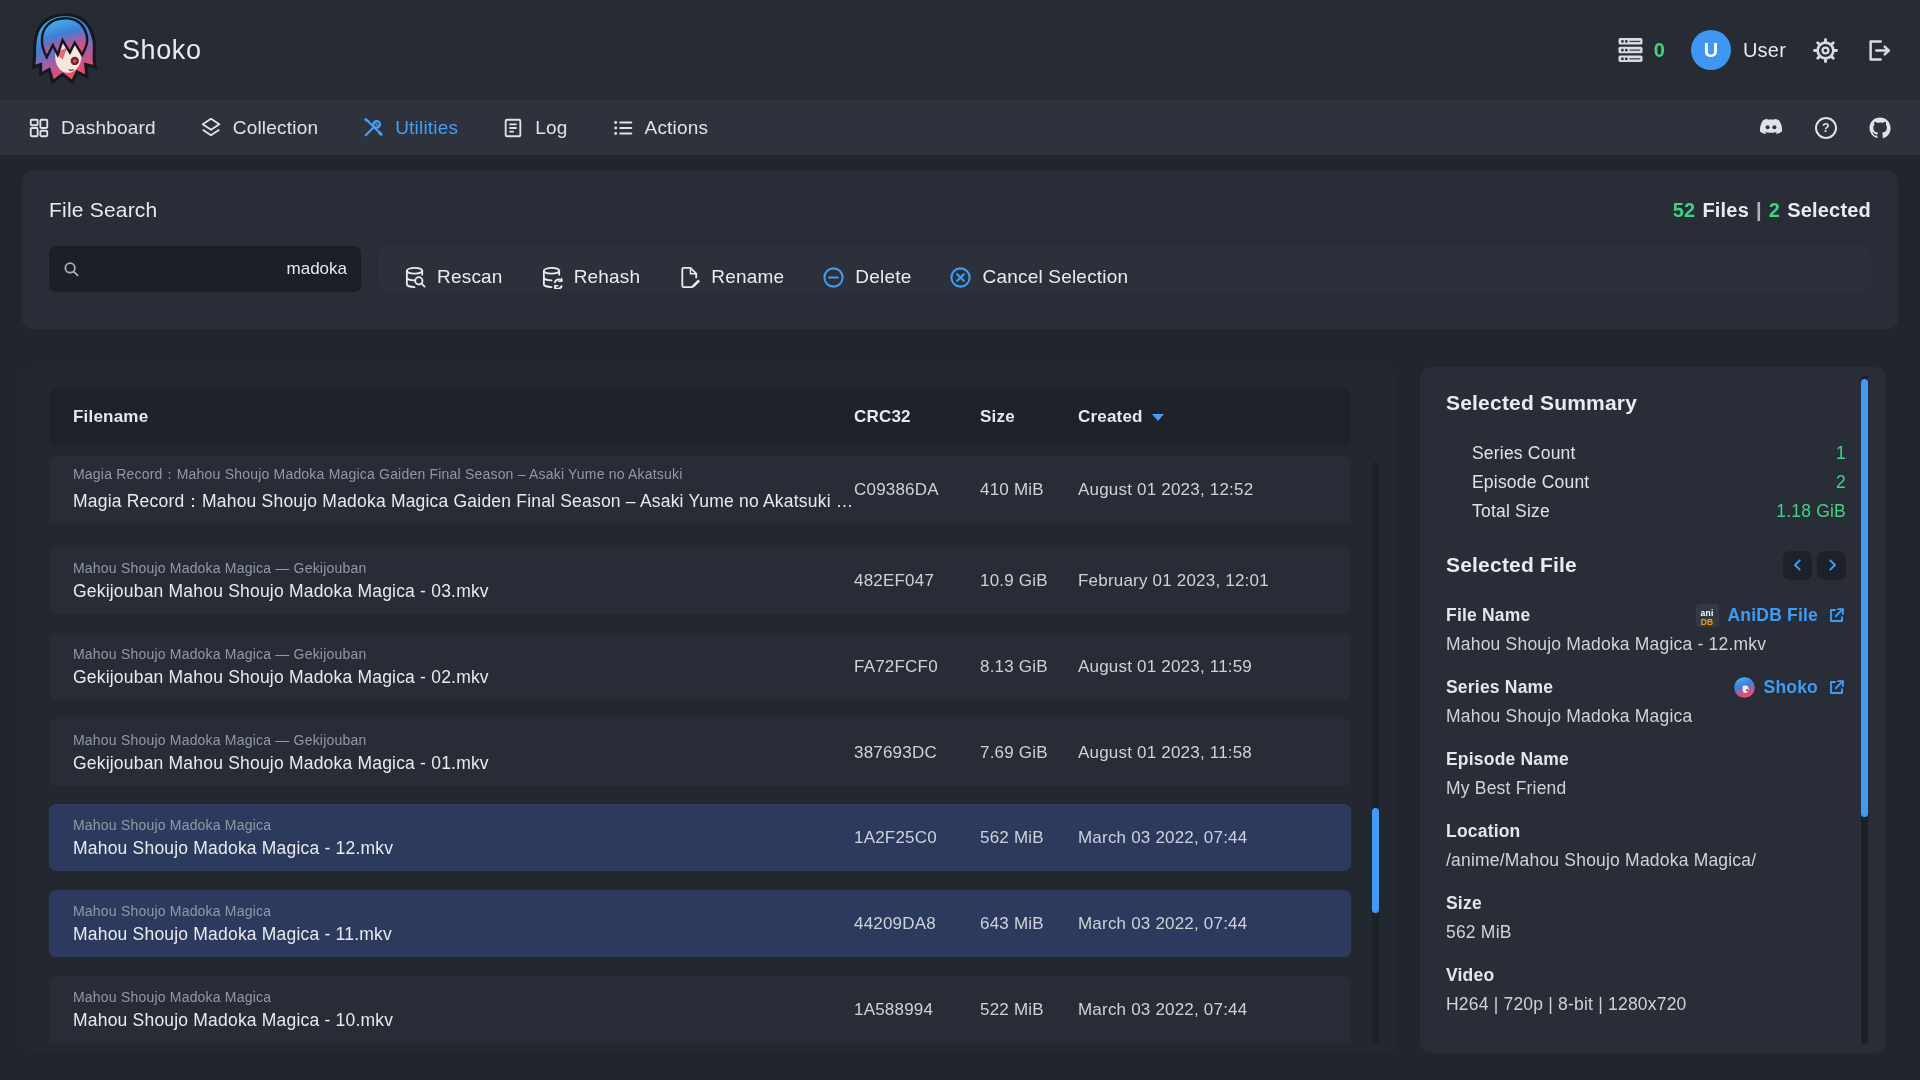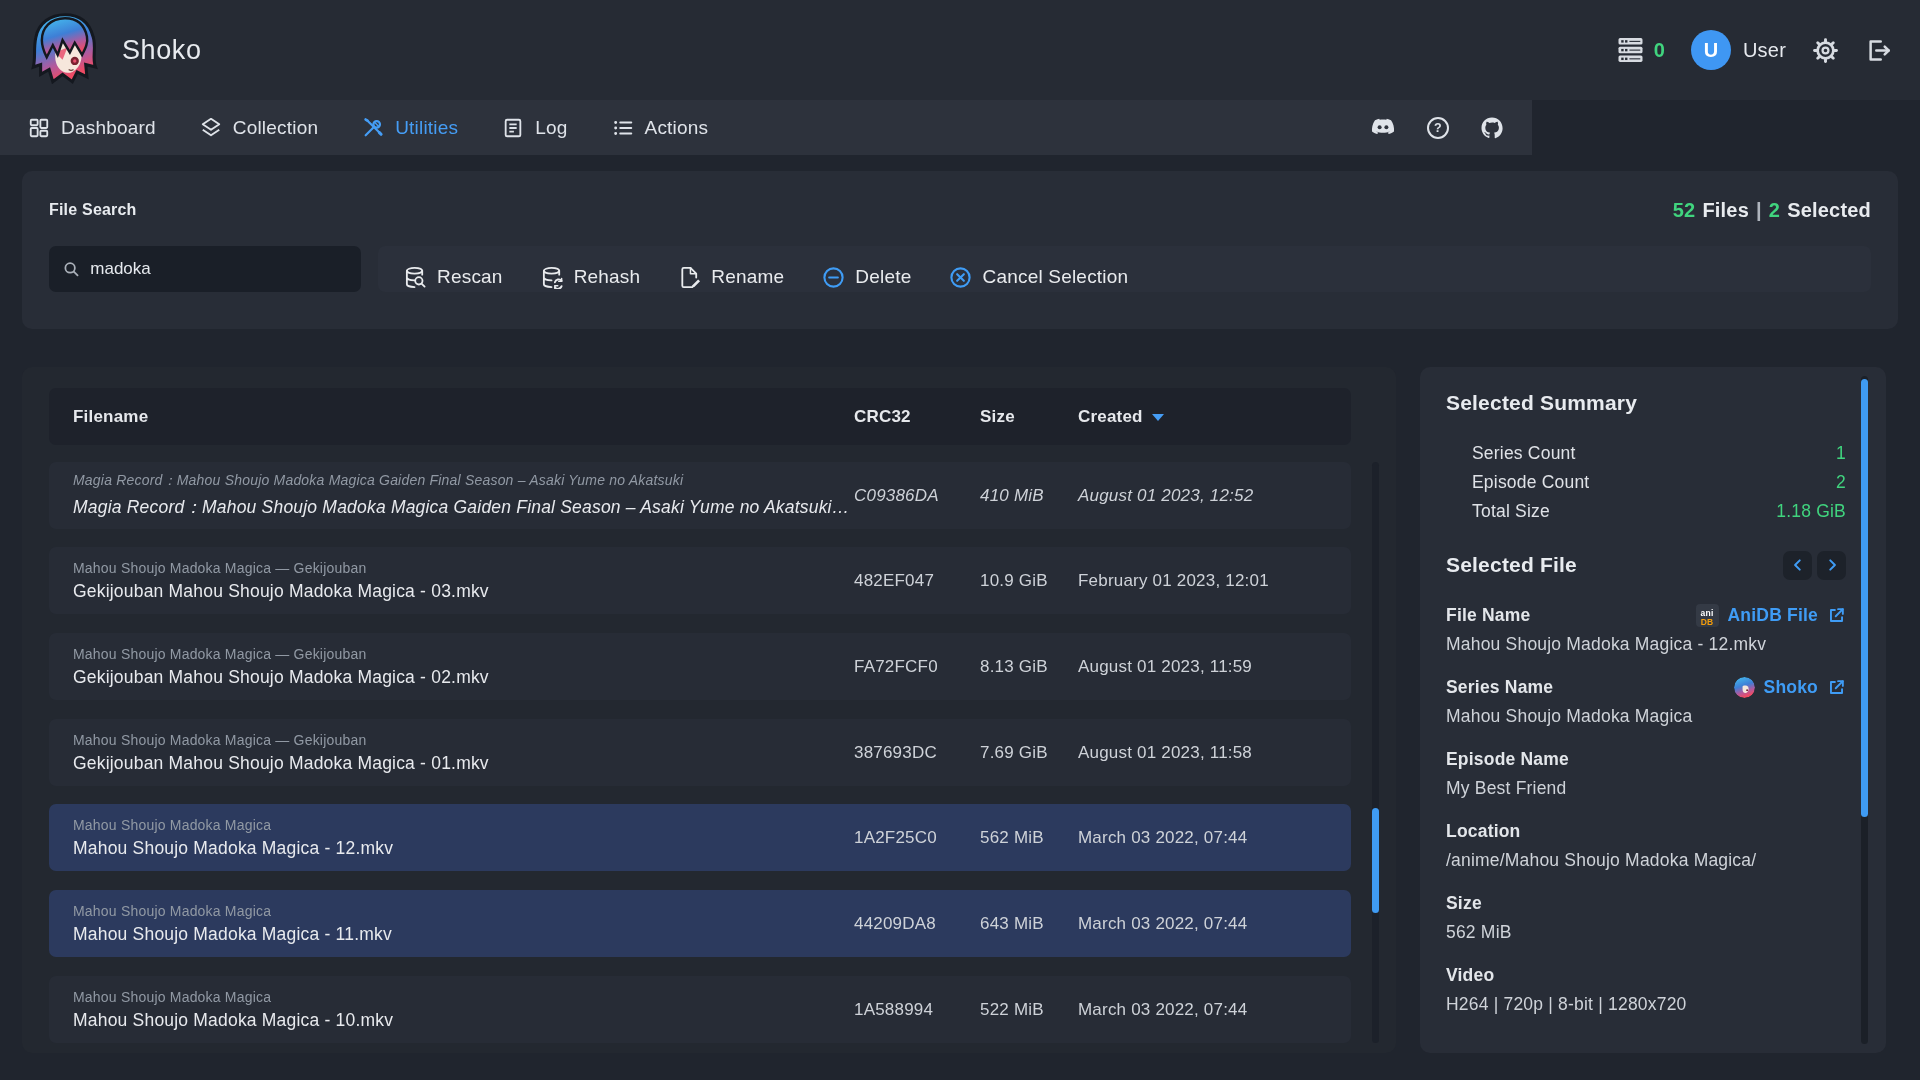--- a/index.html
+++ b/index.html
@@ -27,45 +27,45 @@
   .avatar {
     width:40px; height:40px; border-radius:50%; background:#3f97f3;
     display:flex; align-items:center; justify-content:center;
     color:#fff; font-size:20px; font-weight:700;
   }
   .user-name { font-size:20px; color:#e6e9ee; }
   .icon-btn { cursor:pointer; display:flex; align-items:center; }
 
   
   .navbar {
-    position:absolute; left:0; top:100px; width:1532px; height:55px;
+    position:absolute; left:0; top:100px; width:1920px; height:55px;
     background:#2d323c; display:flex; align-items:center; padding:0 28px; gap:44px;
   }
   .nav-item { display:flex; align-items:center; gap:11px; cursor:pointer; font-size:19px; color:#dfe3e9; }
   .nav-item.active { color:#459df5; }
   .nav-right { margin-left:auto; display:flex; align-items:center; gap:30px; }
 
   
   .search-panel {
     position:absolute; left:22px; top:171px; width:1876px; height:158px;
     background:#282d37; border-radius:10px; padding:26px 27px;
   }
   .panel-head { display:flex; align-items:center; justify-content:space-between; height:26px; }
-  .panel-title { font-size:16px; font-weight:700; color:#e8ebef;text-align:center; }
+  .panel-title { font-size:21px; font-weight:400; color:#e8ebef;text-align:center; }
   .panel-stats { font-size:20px; font-weight:600; color:#e8ebef; display:flex; gap:7px; }
   .stat-green { color:#40d47e; }
   .stat-sep { color:#aeb4bd; }
   .panel-controls { display:flex; margin-top:23px; height:46px; gap:17px; }
   .search-box {
     width:312px; height:46px; background:#1a1f28; border-radius:7px;
     display:flex; align-items:center; padding:0 14px; gap:11px;
   }
   .search-box input {
     background:transparent; border:none; outline:none; color:#e6e9ee;
-    font-size:17px; font-family:"Liberation Sans", sans-serif; width:100%;
+    font-size:17px; font-family:"Liberation Sans", sans-serif; width:100%;text-align:right;
   }
   .actions-bar {
     flex:1; height:46px; background:#2b303b; border-radius:7px;
     display:flex; align-items:center; padding:0 26px; gap:38px;
   }
   .action-btn { display:flex; align-items:center; gap:10px; cursor:pointer; font-size:19px; color:#e9ebee;margin-top:16px; }
 
   
   .table-panel {
     position:absolute; left:22px; top:367px; width:1374px; height:686px;
@@ -85,21 +85,21 @@
   .row {
     position:absolute; left:27px; width:1302px; height:67px;
     background:#272c36; border-radius:7px;
     display:grid; grid-template-columns:minmax(0,1fr) 126px 98px 249px;
     align-items:center; padding:0 24px; cursor:pointer;
   }
   .row.selected { background:#2c3a5e; }
   .row-group { font-size:14px; color:#9199a4; white-space:nowrap; overflow:hidden; text-overflow:ellipsis; }
   .row-name { font-size:17.5px; color:#e8eaee; margin-top:5px; white-space:nowrap; overflow:hidden; text-overflow:ellipsis; }
   .cell { font-size:17px; color:#ced2d8; }
-  .r0 { top:95px;font-style:italic; } .r1 { top:180px; } .r2 { top:266px; } .r3 { top:352px; }
+  .r0 { top:89px; } .r1 { top:180px; } .r2 { top:266px; } .r3 { top:352px; }
   .r4 { top:437px; } .r5 { top:523px; } .r6 { top:609px; }
   .table-scroll-track {
     position:absolute; right:17px; top:95px; height:581px; width:7px;
     background:#1c212a; border-radius:4px;
   }
   .table-scroll-thumb {
     position:absolute; left:0; top:346px; width:7px; height:105px;
     background:#3f9bf3; border-radius:4px; cursor:pointer;
   }
 

